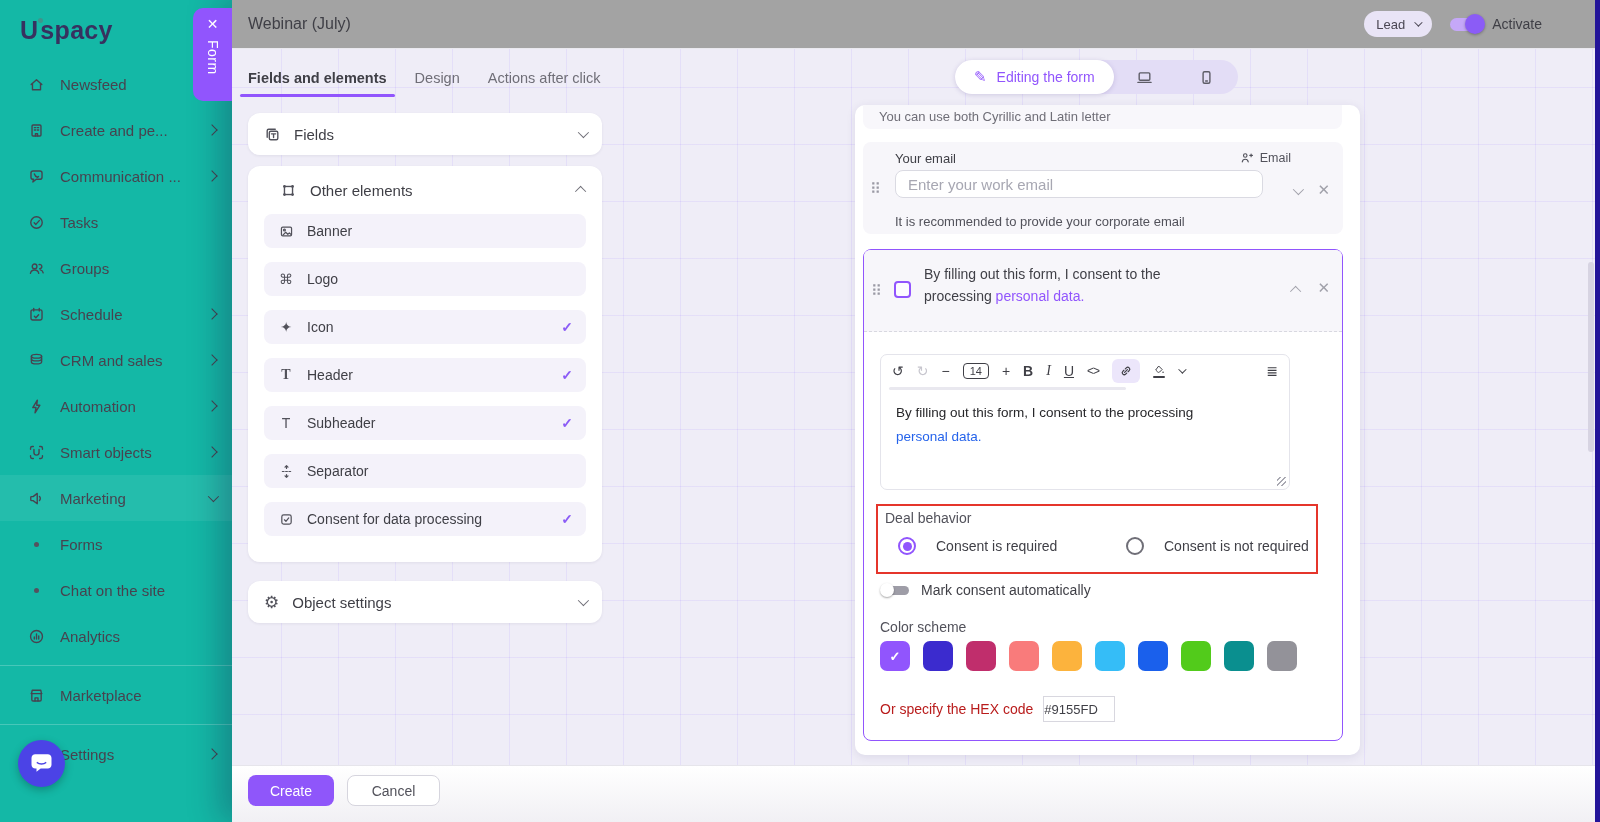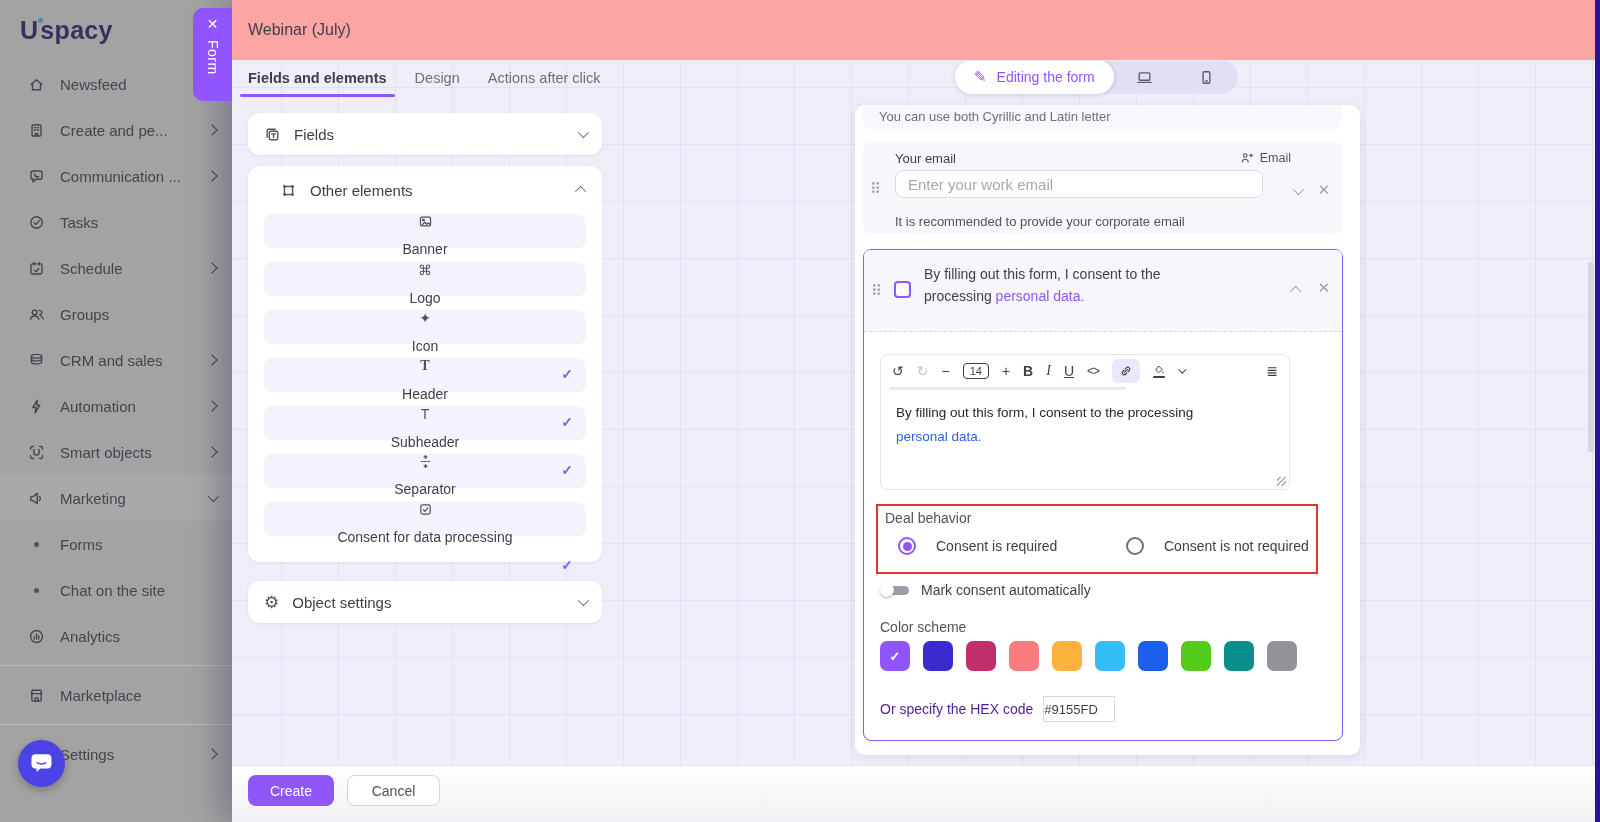--- a/index.html
+++ b/index.html
@@ -1,20 +1,20 @@
 <!DOCTYPE html>
 <html><head>
 <meta charset="utf-8">
 <style>
   * { box-sizing: border-box; margin:0; padding:0; }
   body { font-family:"Liberation Sans", sans-serif; background:#fff; }
   .screen { position:relative; width:1600px; height:822px; overflow:hidden; background:#EFEDF7; }
 
   
-  .sidebar { position:absolute; left:0; top:0; width:232px; height:822px; background:#a3a3a3; z-index:2; }
+  .sidebar { position:absolute; left:0; top:0; width:232px; height:822px; background:#14b8a6; z-index:2; }
   .logo { position:absolute; left:20px; top:16px; font-size:25px; font-weight:700; color:#37315F; letter-spacing:.3px; }
   .logo .u { position:relative; margin-right:2px; }
   .logo .u::after { content:""; position:absolute; top:2px; right:-5px; width:5px; height:5px; border-radius:50%; background:#3F948C; }
   .nav { position:absolute; top:61px; left:0; right:0; }
   .nav-row { height:46px; display:flex; align-items:center; padding:0 16px 0 26px; color:#47434F; font-size:15px; cursor:pointer; }
   .nav-row.active { background:rgba(255,255,255,.07); }
   .nicon { width:20px; display:flex; justify-content:center; align-items:center; margin-right:14px; font-size:16px; color:#47434F; flex:none; }
   .nlabel { white-space:nowrap; }
   .sp { flex:1; }
   .bullet { width:5px; height:5px; border-radius:50%; background:#55515E; margin:0 21px 0 8px; flex:none; }
@@ -33,21 +33,21 @@
   .form-tab .x { font-size:14px; cursor:pointer; line-height:1; }
   .form-tab .vtext { writing-mode:vertical-rl; font-size:14px; margin-top:9px; letter-spacing:.5px; }
 
   
   .drawer { position:absolute; left:232px; top:0; width:1368px; height:822px; background:#EFEDF7; box-shadow:-12px 0 30px rgba(25,15,60,.28); z-index:3; }
   .canvas-grid { position:absolute; left:0; top:44px; right:0; bottom:57px;
      background-image: linear-gradient(to right, rgba(124,77,255,.09) 1px, transparent 1px),
                        linear-gradient(to bottom, rgba(124,77,255,.09) 1px, transparent 1px);
      background-size:57px 57px; background-position:-8px -14px; }
 
-  .topbar { position:absolute; left:0; top:0; right:0; height:60px; background:#fca5a5; box-shadow:0 1px 0 #EAE9EF; display:flex; align-items:center; padding:0 16px; z-index:5; }
+  .topbar { position:absolute; left:0; top:0; right:0; height:48px; background:#a3a3a3; box-shadow:0 1px 0 #EAE9EF; display:flex; align-items:center; padding:0 16px; z-index:5; }
   .page-title { font-size:16px; color:#3F3F46; font-weight:500; }
   .topbar-right { margin-left:auto; display:flex; align-items:center; gap:18px; padding-right:42px; }
   .lead-pill { background:#E9E4F6; border-radius:14px; height:26px; padding:0 12px; display:flex; gap:9px; align-items:center; font-size:13px; color:#4A4653; cursor:pointer; }
   .lead-pill .chev { width:6px; height:6px; }
   .switch-wrap { display:flex; align-items:center; gap:10px; }
   .switch { width:32px; height:13px; background:#C5A8F8; border-radius:7px; position:relative; cursor:pointer; }
   .switch .knob { position:absolute; right:-3px; top:-4px; width:20px; height:20px; border-radius:50%; background:#8B5CF6; box-shadow:0 1px 3px rgba(0,0,0,.3); }
   .activate-label { font-size:14px; color:#3F3F46; }
 
   .tabs { position:absolute; top:70px; left:16px; display:flex; gap:28px; z-index:4; }
@@ -56,21 +56,21 @@
   .tab.active::after { content:""; position:absolute; left:-8px; right:-8px; bottom:-2px; height:3px; border-radius:2px; background:#9155FD; }
 
   
   .card { position:absolute; left:16px; width:354px; background:#fff; border-radius:12px; box-shadow:0 1px 3px rgba(35,31,60,.07); z-index:4; }
   .card-head { height:44px; display:flex; align-items:center; gap:13px; padding:0 16px; font-size:15px; color:#3F3F46; font-weight:500; cursor:pointer; }
   .card-head .hicon { color:#52525B; display:flex; }
   .card-head .chev { color:#6F6E77; }
   #fields-card { top:113px; } #fields-card .card-head{height:42px;}
   #other-card { top:166px; padding-bottom:12px; }
   #other-card .card-head { height:48px;margin-left:16px; }
-  .elem { height:34px; margin:0 16px 14px; background:#F4F2FA; border-radius:8px; display:flex; align-items:center; gap:12px; padding:0 13px; font-size:14px; color:#3F3F46; cursor:pointer;flex-direction:column; }
+  .elem { height:34px; margin:0 16px 14px; background:#F4F2FA; border-radius:8px; display:flex; align-items:center; gap:12px; padding:0 13px; font-size:14px; color:#3F3F46; cursor:pointer; }
   .elem .eicon { width:18px; display:flex; justify-content:center; color:#52525B; font-size:14px; }
   .elem .check { margin-left:auto; color:#8B5CF6; font-weight:700; font-size:14px; }
   #object-card { top:581px; } #object-card .card-head{height:42px;}
   .glyph-serif { font-family:"Liberation Serif", serif; font-weight:600; font-size:14px; }
 
   
   .mode-wrap { position:absolute; left:723px; top:60px; height:34px; background:#E3DDF6; border-radius:17px; display:flex; align-items:center; z-index:4; }
   .mode-pill { height:34px; background:#fff; border-radius:17px; display:flex; align-items:center; gap:10px; padding:0 19px; color:#9155FD; font-size:14px; font-weight:500; box-shadow:0 1px 5px rgba(80,60,140,.20); cursor:pointer; }
   .device-btn { width:62px; display:flex; justify-content:center; color:#5D5C66; cursor:pointer; }
 
@@ -123,21 +123,21 @@
   .mini-switch { width:30px; height:16px; position:relative; cursor:pointer; flex:none; }
   .mini-switch .track { position:absolute; left:5px; top:4px; width:24px; height:9px; border-radius:5px; background:#9E9DA7; }
   .mini-switch .mknob { position:absolute; left:0; top:1px; width:14px; height:14px; border-radius:50%; background:#fff; box-shadow:0 1px 2px rgba(0,0,0,.35); }
   .toggle-label { font-size:14px; color:#3F3F46; }
 
   .scheme-label { position:absolute; left:16px; top:369px; font-size:14px; color:#52525B; }
   .swatches { position:absolute; left:16px; top:391px; display:flex; gap:13px; }
   .sw { width:30px; height:30px; border-radius:7px; cursor:pointer; display:flex; align-items:center; justify-content:center; color:#fff; font-size:13px; font-weight:700; }
 
   .hex-row { position:absolute; left:16px; top:446px; display:flex; align-items:center; gap:10px; }
-  .hex-label { font-size:14px; color:#4c1d95; }
+  .hex-label { font-size:14px; color:#b91c1c; }
   .hex-input { width:72px; height:26px; border:1px solid #D8D7DF; border-radius:0; font-size:13px; color:#3F3F46; text-align:left; font-family:"Liberation Sans",sans-serif; }
 
   
   .footer { position:absolute; left:0; right:0; bottom:0; height:57px; background:linear-gradient(#ffffff,#F1F0F4); border-top:1px solid #E6E5EB; display:flex; align-items:flex-start; padding:9px 16px 0; gap:13px; z-index:6; }
   .btn { height:31px; border-radius:8px; font-size:14px; font-family:"Liberation Sans",sans-serif; cursor:pointer; }
   .btn-create { width:86px; background:#8F56FA; border:none; color:#fff; }
   .btn-cancel { width:93px; background:#fff; border:1px solid #D6D5DE; color:#52525B; }
 
   
   .edge-strip { position:absolute; right:0; top:0; bottom:0; width:5px; background:#231499; z-index:9; }
@@ -192,40 +192,40 @@
               <circle cx="8" cy="8" r="5.4"></circle>
               <path d="M5.8 8.2l1.6 1.6 3.2-3.6"></path>
             </svg>
           </span>
         <span class="nlabel">Tasks</span>
       </div>
 
       <div class="nav-row">
         <span class="nicon">
             <svg class="svgi" viewBox="0 0 16 16" fill="none" stroke="currentColor" stroke-width="1.3" stroke-linecap="round" stroke-linejoin="round">
-              <rect x="2.8" y="3.6" width="10.4" height="9.6" rx="1.6"></rect>
-              <path d="M5.4 2.2v2.6M10.6 2.2v2.6"></path>
-              <path d="M6 9.6l1.4 1.4 2.6-2.8"></path>
-            </svg>
-          </span>
-        <span class="nlabel">Schedule</span>
-          <span class="sp"></span>
-          <span class="chev r"></span>
-      </div>
-
-      <div class="nav-row">
-        <span class="nicon">
-            <svg class="svgi" viewBox="0 0 16 16" fill="none" stroke="currentColor" stroke-width="1.3" stroke-linecap="round" stroke-linejoin="round">
               <circle cx="6.2" cy="6" r="2.2"></circle>
               <path d="M2.3 12.6c.4-2 2-3.2 3.9-3.2s3.5 1.2 3.9 3.2"></path>
               <path d="M10.4 4.3a2 2 0 1 1 .6 3.9"></path>
               <path d="M11.6 9.3c1.4.3 2.4 1.3 2.7 2.8"></path>
             </svg>
           </span>
         <span class="nlabel">Groups</span>
+      </div>
+
+      <div class="nav-row">
+        <span class="nicon">
+            <svg class="svgi" viewBox="0 0 16 16" fill="none" stroke="currentColor" stroke-width="1.3" stroke-linecap="round" stroke-linejoin="round">
+              <rect x="2.8" y="3.6" width="10.4" height="9.6" rx="1.6"></rect>
+              <path d="M5.4 2.2v2.6M10.6 2.2v2.6"></path>
+              <path d="M6 9.6l1.4 1.4 2.6-2.8"></path>
+            </svg>
+          </span>
+        <span class="nlabel">Schedule</span>
+          <span class="sp"></span>
+          <span class="chev r"></span>
       </div>
 
       <div class="nav-row">
         <span class="nicon">
             <svg class="svgi" viewBox="0 0 16 16" fill="none" stroke="currentColor" stroke-width="1.3" stroke-linecap="round" stroke-linejoin="round">
               <ellipse cx="8" cy="4" rx="4.8" ry="1.8"></ellipse>
               <path d="M3.2 4v2.6c0 1 2.1 1.8 4.8 1.8s4.8-.8 4.8-1.8V4"></path>
               <path d="M3.2 6.6v2.8c0 1 2.1 1.8 4.8 1.8s4.8-.8 4.8-1.8V6.6"></path>
             </svg>
           </span>
@@ -323,20 +323,32 @@
   <div class="form-tab">
     <span class="x">✕</span>
     <span class="vtext">Form</span>
   </div>
 
   <div class="drawer">
     <div class="canvas-grid"></div>
 
     <div class="topbar">
       <span class="page-title">Webinar (July)</span>
+      <div class="topbar-right">
+        <div class="lead-pill">
+          <span>Lead</span>
+          <span class="chev d"></span>
+        </div>
+        <div class="switch-wrap">
+          <div class="switch">
+              <div class="knob"></div>
+            </div>
+          <span class="activate-label">Activate</span>
+        </div>
+      </div>
     </div>
 
     <div class="tabs">
       <div class="tab active">Fields and elements</div>
       <div class="tab">Design</div>
       <div class="tab">Actions after click</div>
     </div>
 
     <div class="card" id="fields-card">
       <div class="card-head">

